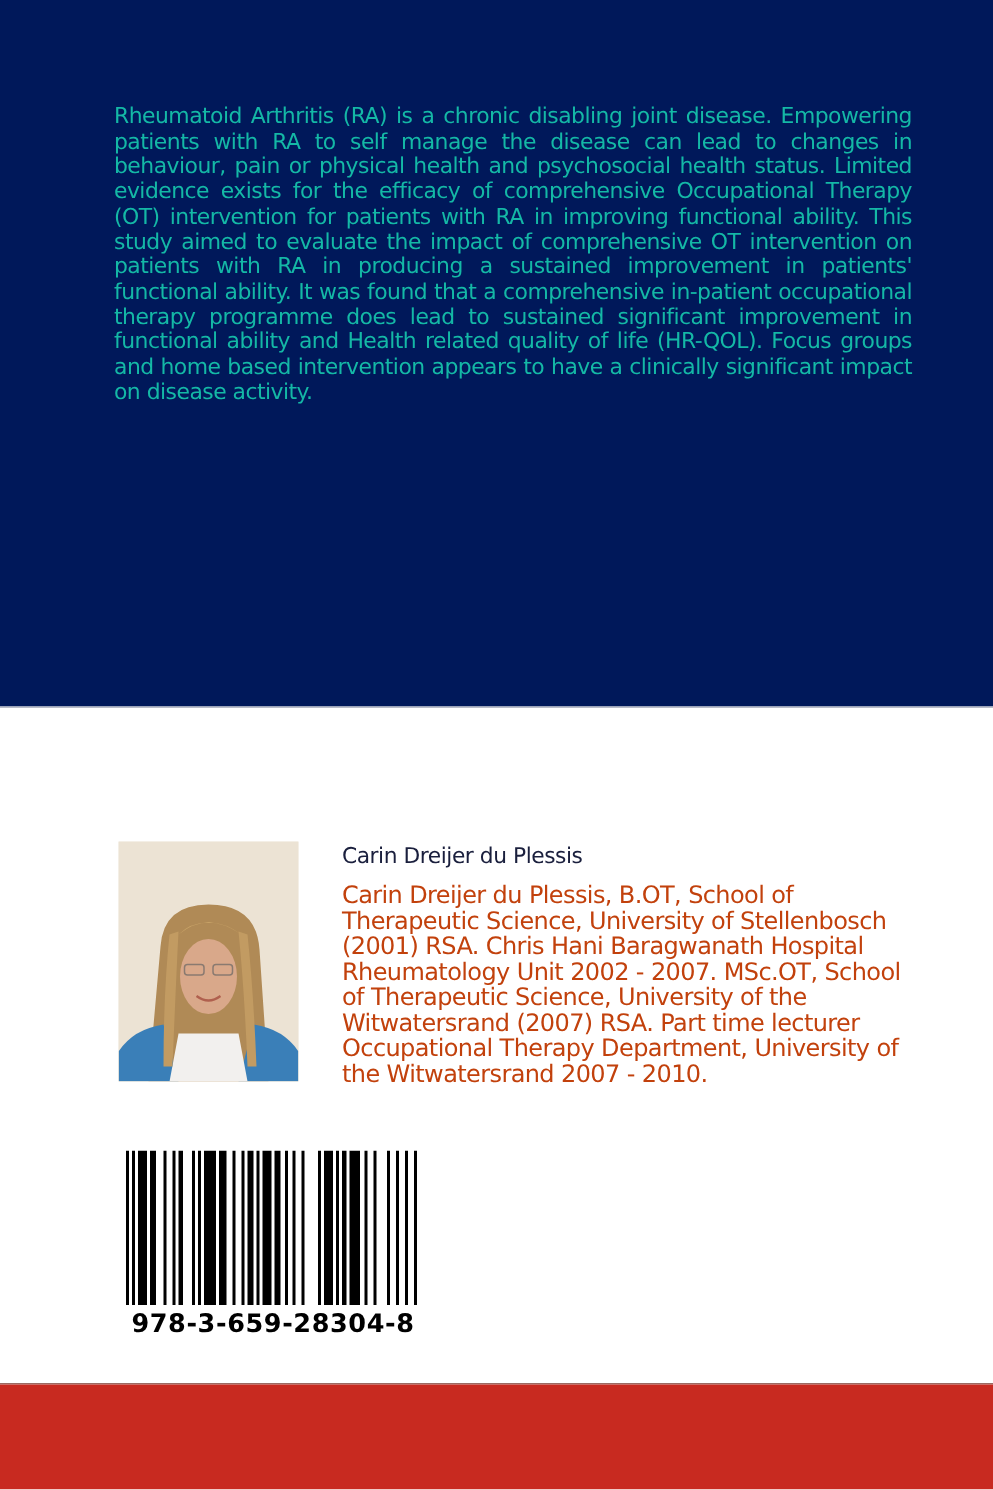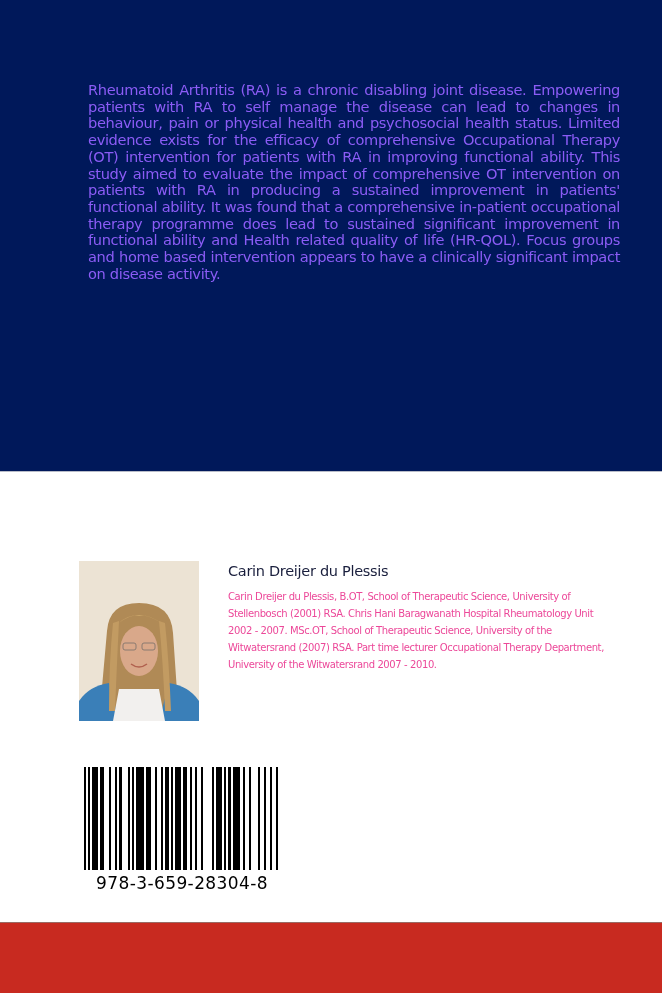--- a/index.html
+++ b/index.html
@@ -7,51 +7,52 @@
     width: 662px; height: 993px; position: relative; overflow: hidden;
     background: #ffffff;
     font-family: "DejaVu Sans", sans-serif;
   }
   .top-panel {
     position: absolute; left: 0; top: 0; width: 662px; height: 471px;
     background: #00185a;
   }
   .blurb {
     position: absolute; left: 76px; top: 70px; width: 532px;
-    color: #8b5cf6; font-size: 14.6px; line-height: 16.7px;
+    color: #14b8a6; font-size: 14.6px; line-height: 16.7px;
     text-align: justify; letter-spacing: -0.35px; word-spacing: 0px;
-    margin: 12px;
+    margin: 0;
   }
   .divider-top {
     position: absolute; left: 0; top: 471px; width: 662px; height: 1px;
     background: #b8bcc8;
   }
   .photo {
     position: absolute; left: 79px; top: 561px; width: 120px; height: 160px;
     background: #ece3d4; overflow: hidden;
   }
   .photo svg { display: block; }
   .author-name {
     position: absolute; left: 228px; top: 563px;
     color: #1a1f3d; font-weight: normal; font-size: 14.5px; letter-spacing: -0.3px;
     margin: 0;
   }
   .bio {
     position: absolute; left: 228px; top: 588px; width: 390px;
-    color: #ec4899; font-size: 10px; line-height: 17px; letter-spacing: -0.4px;
+    color: #c2410c; font-size: 16px; line-height: 17px; letter-spacing: -0.4px;
     margin: 0;
   }
   .barcode {
     position: absolute; left: 84px; top: 767px; width: 196px; height: 103px;
   }
   .barcode svg { display: block; }
   .isbn {
     position: absolute; left: 86px; top: 873px; width: 192px;
     font-size: 17px; letter-spacing: 0.4px; color: #000; text-align: center;
     margin: 0;
+    font-weight: bold;
   }
   .divider-bottom {
     position: absolute; left: 0; top: 922px; width: 662px; height: 1px;
     background: #9a6a63;
   }
   .bottom-band {
     position: absolute; left: 0; top: 923px; width: 662px; height: 70px;
     background: #c82a20;
   }
 </style>

